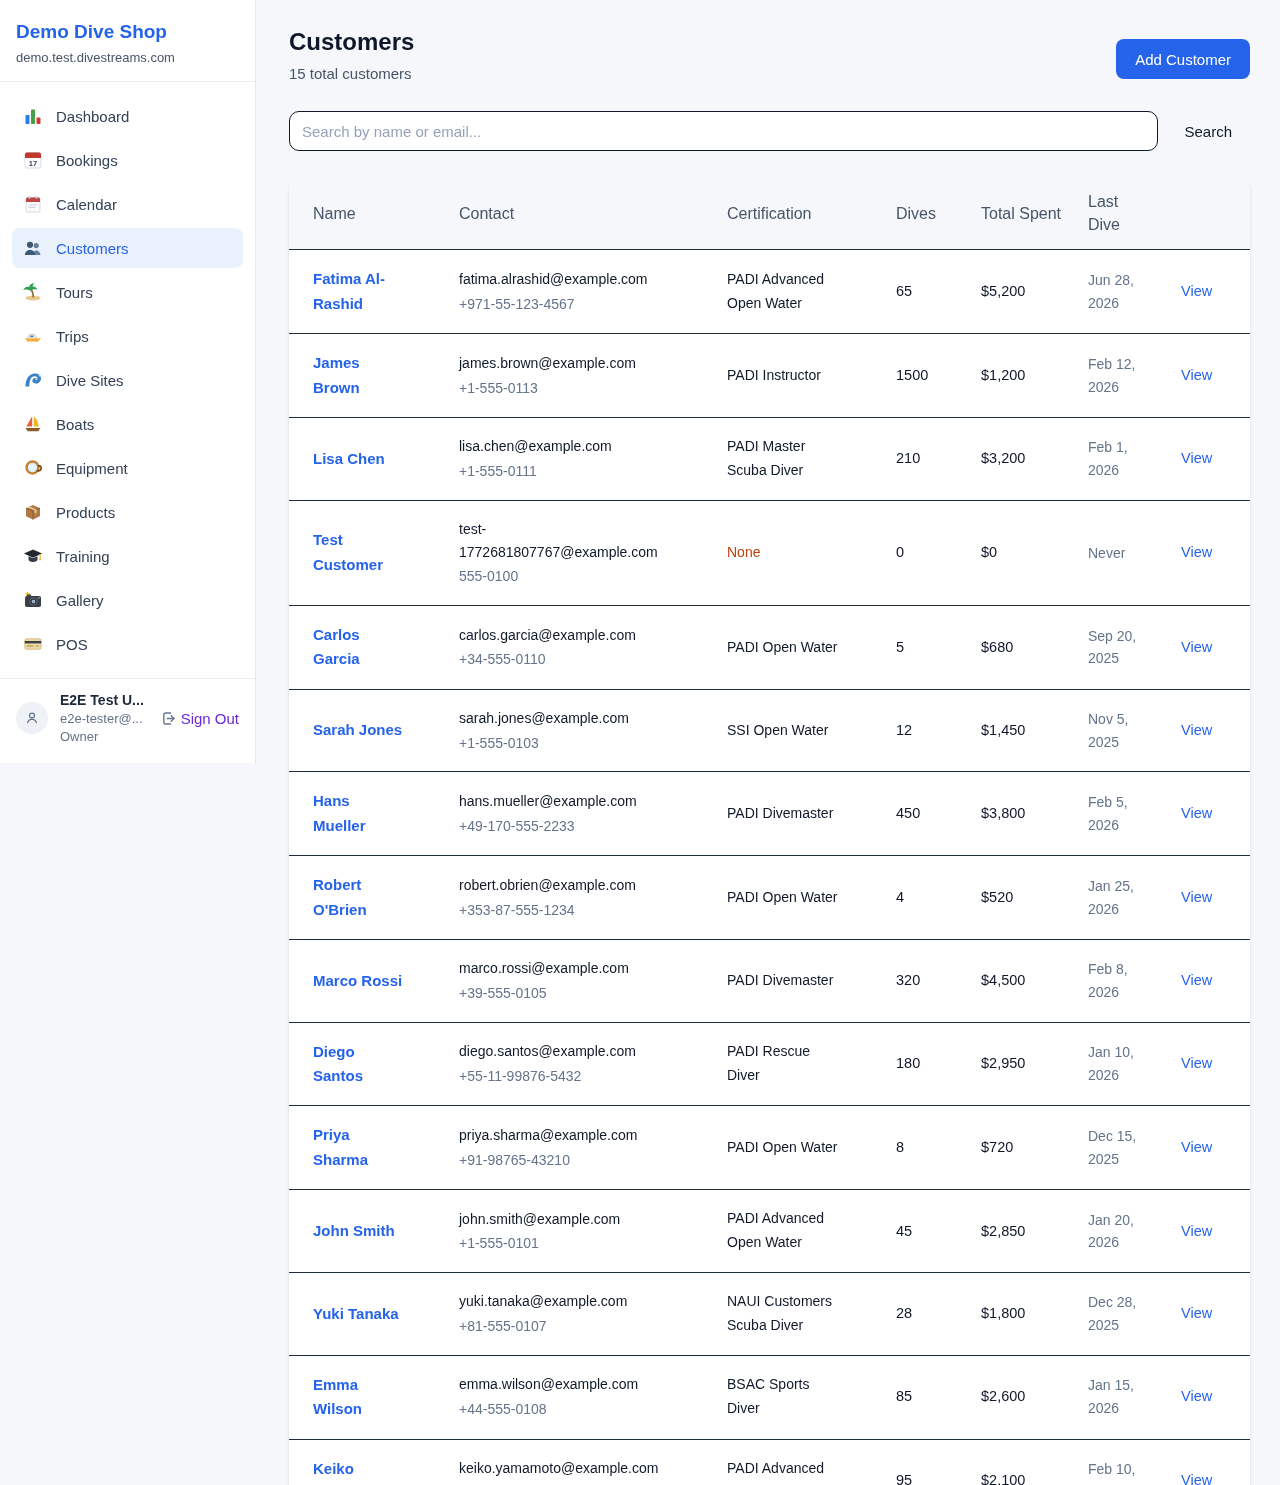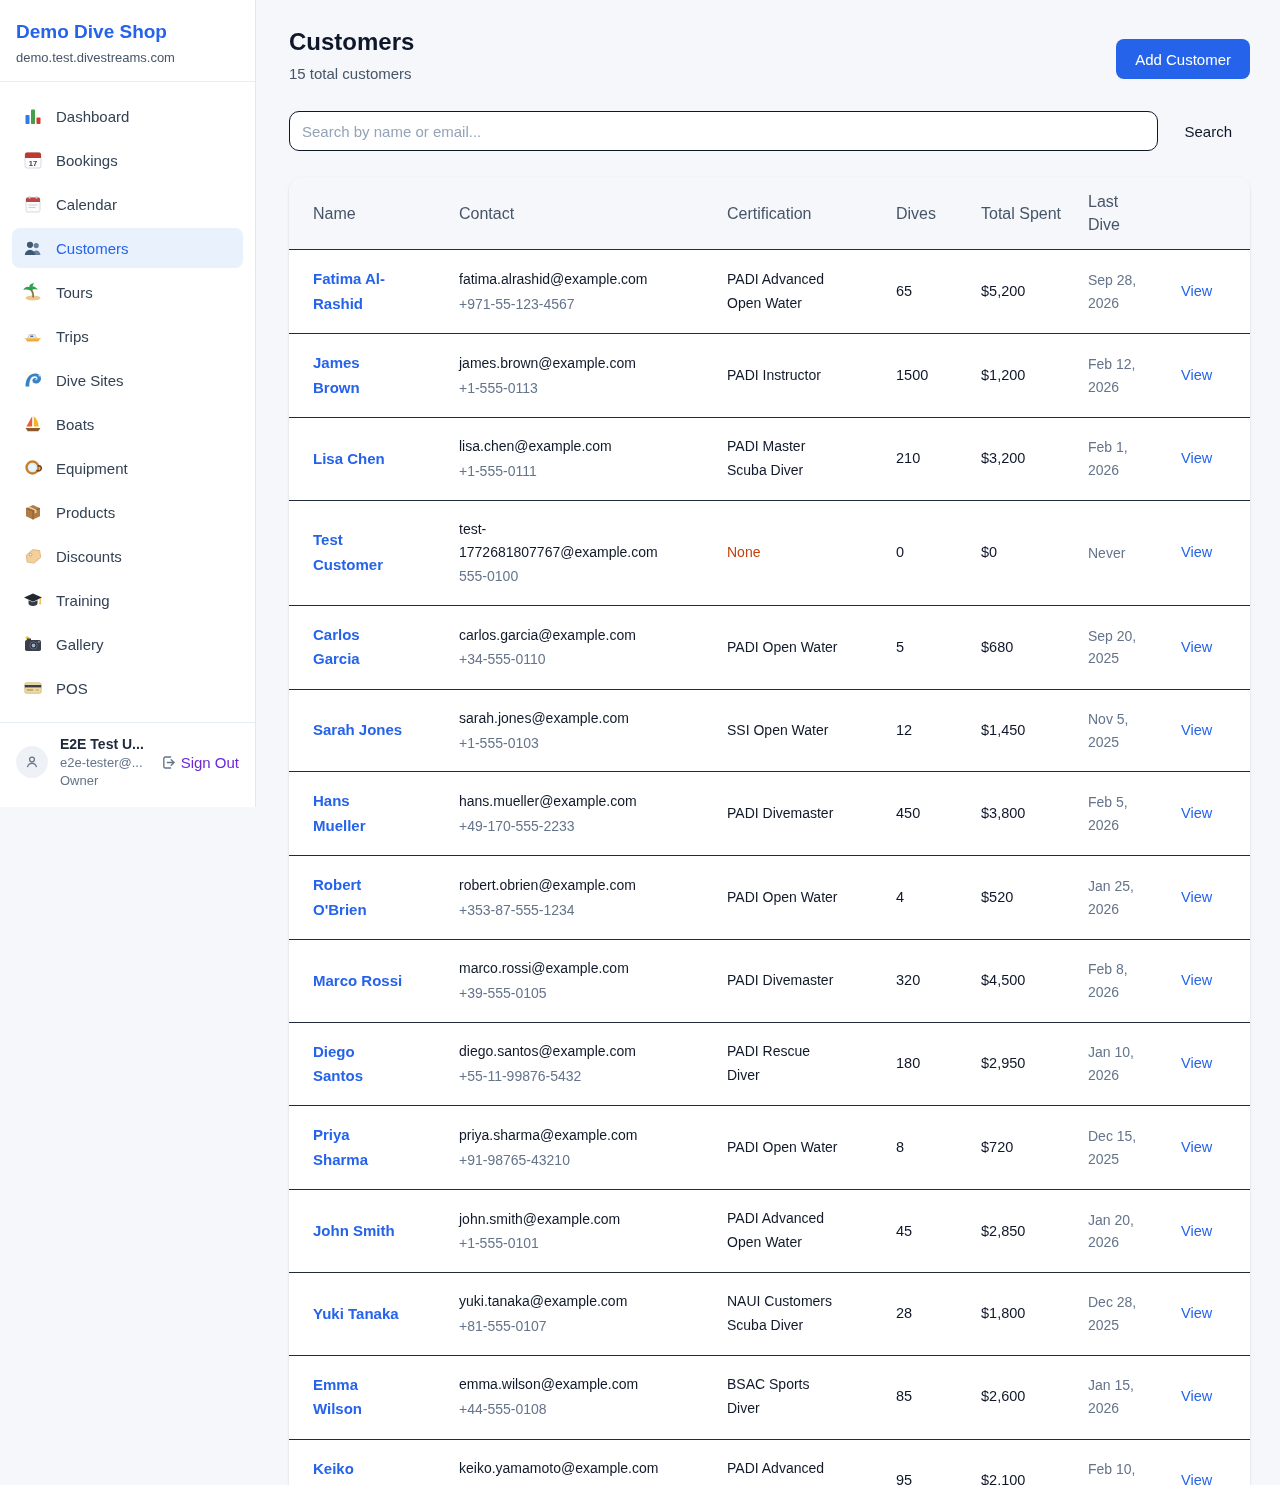--- a/index.html
+++ b/index.html
@@ -207,29 +207,20 @@
       <div class="nav-item">
         <span class="nav-icon">
           <svg viewBox="0 0 20 20">
             <path d="M3 6.2 10 3l7 3.2v8.1L10 17.5 3 14.3z" fill="#b07b43"></path>
             <path d="M3 6.2 10 9l7-2.8" fill="none" stroke="#8a5a2b" stroke-width="0.9"></path>
             <path d="M10 9v8.5" stroke="#8a5a2b" stroke-width="0.9"></path>
             <path d="M6.5 4.6 13.5 7.7v3l-1.8.8v-3L4.8 5.4z" fill="#e8cfa0"></path>
           </svg>
         </span>
         <span>Products</span>
-      </div>
-      <div class="nav-item">
-        <span class="nav-icon">
-          <svg viewBox="0 0 20 20">
-            <path d="M3.2 9.2 9.8 3.6l6.9 1 1 6.9-6.6 5.6-6.9-1z" fill="#f2cf9d" stroke="#dcae6c" stroke-width="0.8"></path>
-            <circle cx="7.6" cy="8.6" r="1.3" fill="#fff" stroke="#b98a4d" stroke-width="0.8"></circle>
-          </svg>
-        </span>
-        <span>Discounts</span>
       </div>
       <div class="nav-item">
         <span class="nav-icon">
           <svg viewBox="0 0 20 20">
             <path d="M10 3.5 19 7.6l-9 4.1-9-4.1z" fill="#23272f"></path>
             <path d="M5.5 10.2v3.4c0 1.3 2 2.4 4.5 2.4s4.5-1.1 4.5-2.4v-3.4l-4.5 2z" fill="#343b47"></path>
             <path d="M17.2 8.3v4.2" stroke="#e8b931" stroke-width="1.2"></path>
             <circle cx="17.2" cy="13.3" r="1.1" fill="#e8b931"></circle>
           </svg>
         </span>
@@ -324,21 +315,21 @@
       <tbody id="rows">
           <tr>
             <td><a class="name-link">Fatima Al-Rashid</a></td>
             <td>
               <div class="email">fatima.alrashid@example.com</div>
               <div class="phone">+971-55-123-4567</div>
             </td>
             <td class="cert">PADI Advanced Open Water</td>
             <td class="num">65</td>
             <td class="num">$5,200</td>
-            <td class="date">Sep 28, 2026</td>
+            <td class="date">Jun 28, 2026</td>
             <td><a class="view-link">View</a></td>
           </tr>
           <tr>
             <td><a class="name-link">James Brown</a></td>
             <td>
               <div class="email">james.brown@example.com</div>
               <div class="phone">+1-555-0113</div>
             </td>
             <td class="cert">PADI Instructor</td>
             <td class="num">1500</td>

